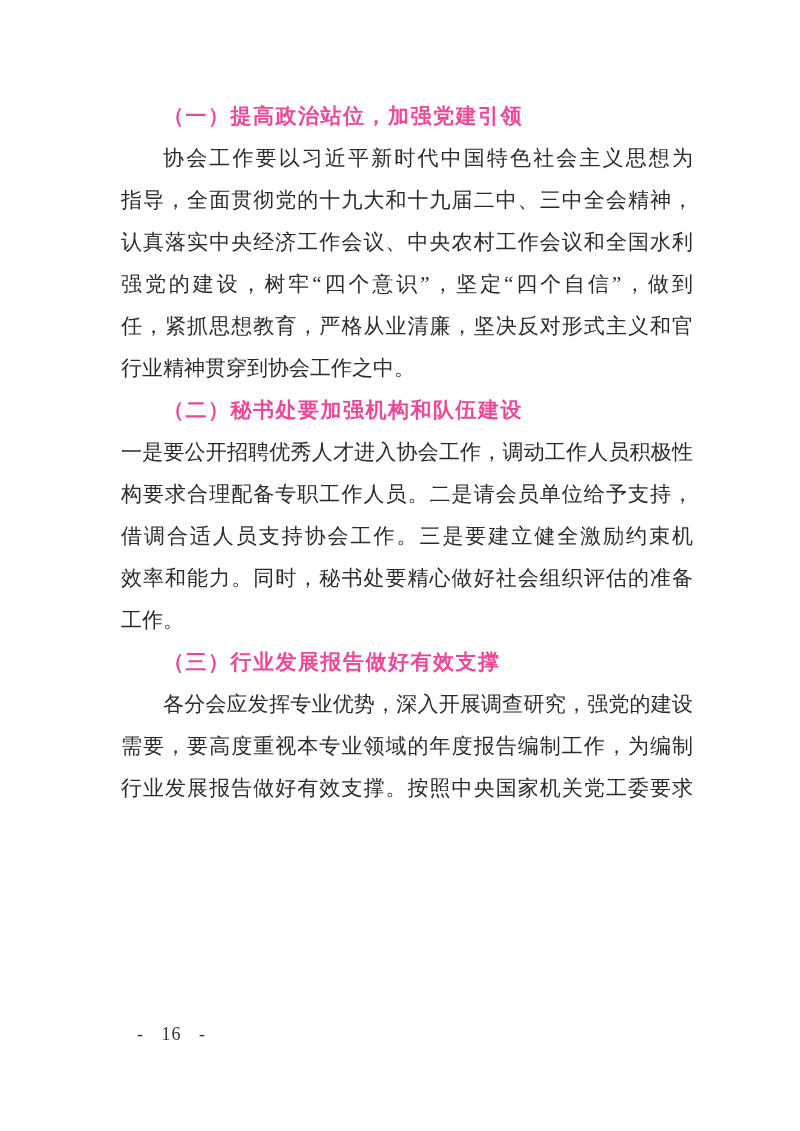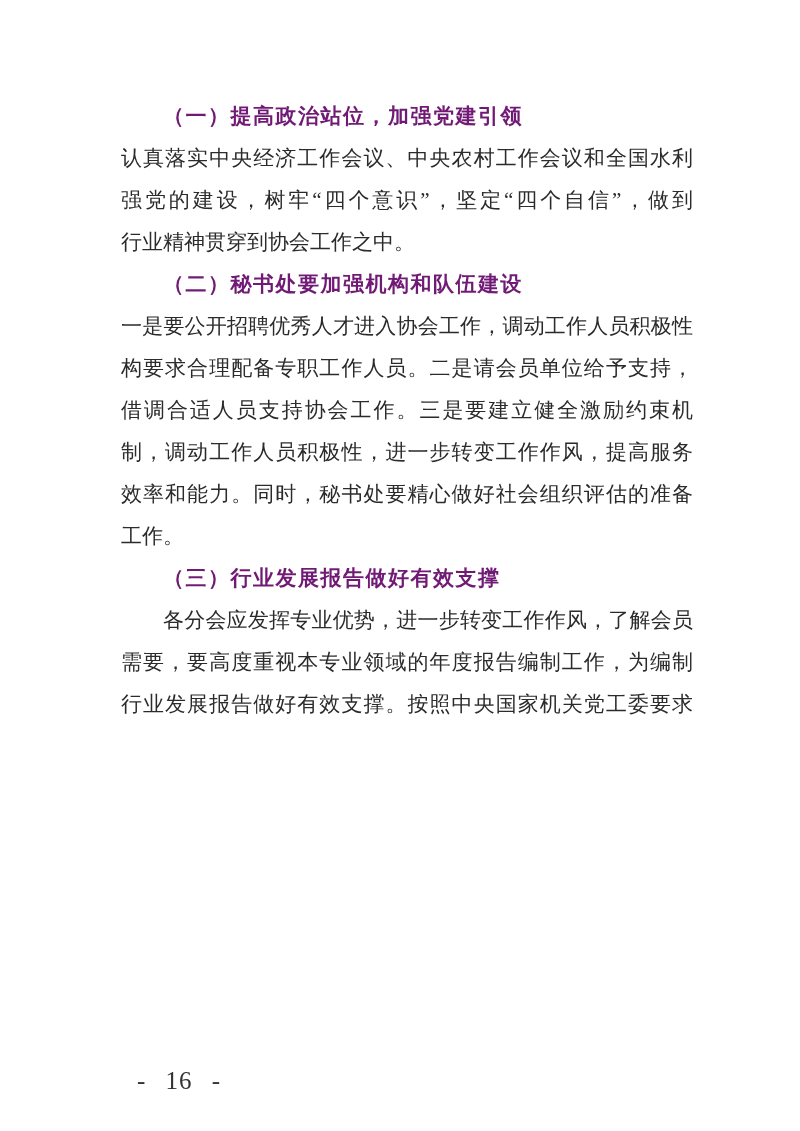--- a/index.html
+++ b/index.html
@@ -32,48 +32,50 @@
     text-align: justify;
     text-align-last: justify;
   }
   .line.indent {
     text-indent: 42px;
   }
   .line.heading {
     font-weight: bold;
     text-indent: 42px;
     letter-spacing: 1.5px;
-    color: #701a75;
+    color: #ec4899;
   }
   .page-number {
     position: absolute;
     left: 137px;
-    top: 1071px;
-    font-size: 25px;
+    top: 1024px;
+    font-size: 18px;
     line-height: 20px;
     color: #333333;
     letter-spacing: 1px;
     word-spacing: 12px;
   }
 </style>
 </head>
 <body>
 
 <div class="page">
   <div class="text-column" id="text-column">
       <div class="line heading">（一）提高政治站位，加强党建引领</div>
+      <div class="line indent justify">协会工作要以习近平新时代中国特色社会主义思想为</div>
+      <div class="line justify">指导，全面贯彻党的十九大和十九届二中、三中全会精神，</div>
       <div class="line justify">认真落实中央经济工作会议、中央农村工作会议和全国水利</div>
       <div class="line justify">强党的建设，树牢“四个意识”，坚定“四个自信”，做到</div>
+      <div class="line justify">任，紧抓思想教育，严格从业清廉，坚决反对形式主义和官</div>
       <div class="line">行业精神贯穿到协会工作之中。</div>
       <div class="line heading">（二）秘书处要加强机构和队伍建设</div>
       <div class="line justify">一是要公开招聘优秀人才进入协会工作，调动工作人员积极性</div>
       <div class="line justify">构要求合理配备专职工作人员。二是请会员单位给予支持，</div>
       <div class="line justify">借调合适人员支持协会工作。三是要建立健全激励约束机</div>
-      <div class="line justify">制，调动工作人员积极性，进一步转变工作作风，提高服务</div>
       <div class="line justify">效率和能力。同时，秘书处要精心做好社会组织评估的准备</div>
       <div class="line">工作。</div>
       <div class="line heading">（三）行业发展报告做好有效支撑</div>
-      <div class="line indent justify">各分会应发挥专业优势，进一步转变工作作风，了解会员</div>
+      <div class="line indent justify">各分会应发挥专业优势，深入开展调查研究，强党的建设</div>
       <div class="line justify">需要，要高度重视本专业领域的年度报告编制工作，为编制</div>
       <div class="line justify">行业发展报告做好有效支撑。按照中央国家机关党工委要求</div>
     </div>
   <div class="page-number">- 16 -</div>
 </div>
 
 </body></html>

